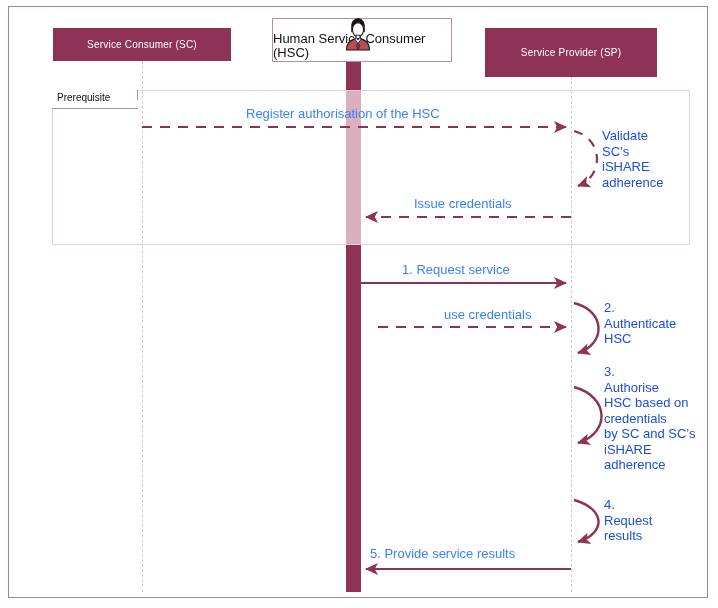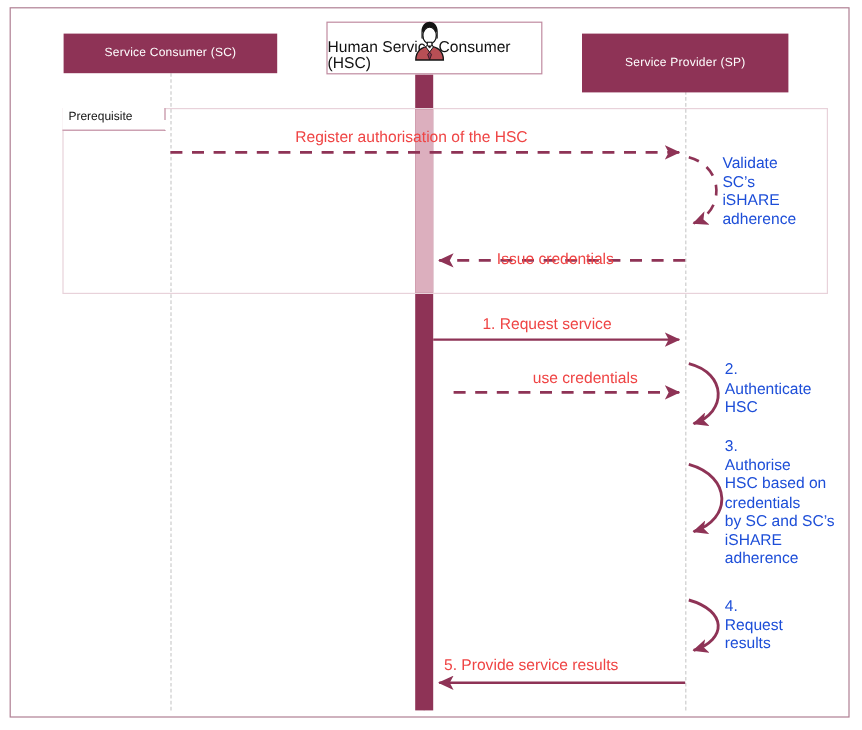--- a/index.html
+++ b/index.html
@@ -124,21 +124,21 @@
     top: 100px;
     width: 0; height: 0;
     border-left: 14px solid transparent;
     border-top: 10px solid #ffffff;
     z-index: 2;
   }
   
   .msg-label {
     position: absolute;
     font-size: 13px;
-    color: #ef4444;
+    color: #3b82f6;
     white-space: nowrap;
     z-index: 6;
   }
   .note-label {
     position: absolute;
     font-size: 13px;
     color: #1d4ed8;
     line-height: 15.5px;
     z-index: 6;
   }
@@ -221,21 +221,21 @@
 
     <path d="M574,387 C610,397 610,433 578,443" fill="none" stroke="#8e3356" stroke-width="2.4" marker-end="url(#arrowL)"></path>
 
     <path d="M574,500 C606,509 606,533 578,542" fill="none" stroke="#8e3356" stroke-width="2.4" marker-end="url(#arrowL)"></path>
 
     <line x1="571" y1="569" x2="366" y2="569" stroke="#8e3356" stroke-width="2" marker-end="url(#arrowL)"></line>
   </svg>
 
   <div class="msg-label" style="left:246px; top:106px;">Register authorisation of the HSC</div>
 
-  <div class="msg-label" style="left:414px; top:208px;">Issue credentials</div>
+  <div class="msg-label" style="left:414px; top:196px;">Issue credentials</div>
 
   <div class="msg-label" style="left:402px; top:262px;">1. Request service</div>
 
   <div class="msg-label" style="left:444px; top:307px;">use credentials</div>
 
   <div class="msg-label" style="left:370px; top:546px;">5. Provide service results</div>
 
   <div class="note-label" style="left:602px; top:128px;">
     <div>Validate</div>
     <div>SC’s</div>

